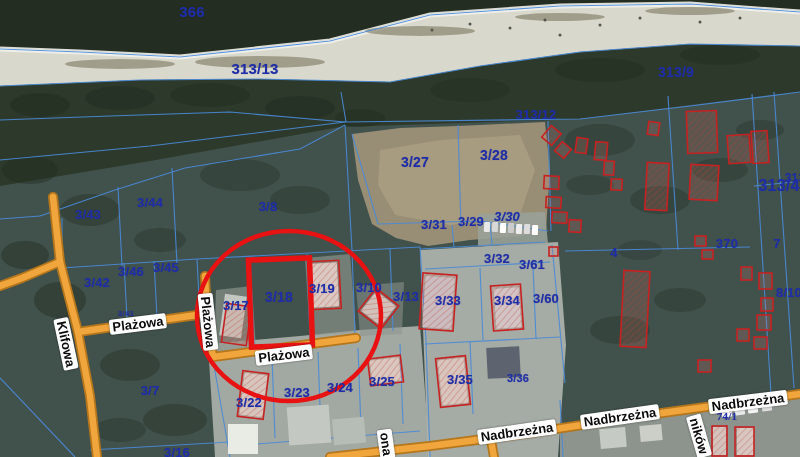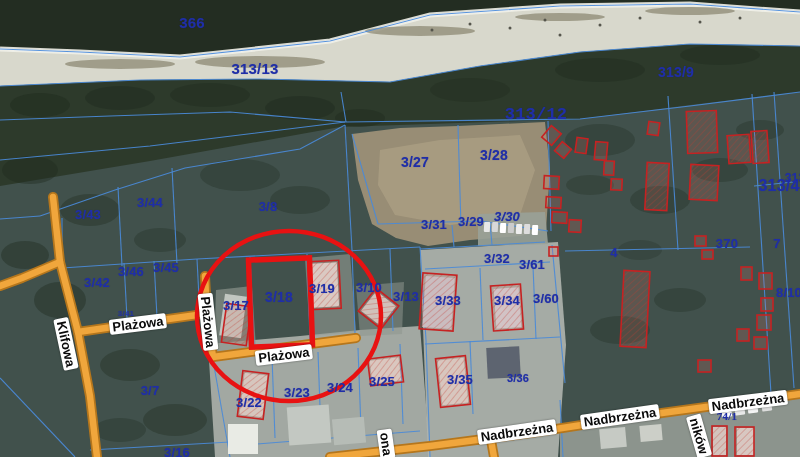--- a/index.html
+++ b/index.html
@@ -220,24 +220,24 @@
         <rect x="702" y="250" width="11" height="9" transform="rotate(0 707.5 254.5)" fill="rgba(240,120,110,0.18)" stroke="#c62222" stroke-width="1.6"></rect>
         <rect x="549" y="247" width="9" height="9" transform="rotate(0 553.5 251.5)" fill="rgba(240,120,110,0.18)" stroke="#c62222" stroke-width="1.6"></rect>
         <rect x="698" y="360" width="13" height="12" transform="rotate(0 704.5 366)" fill="rgba(240,120,110,0.18)" stroke="#c62222" stroke-width="1.6"></rect>
       </g>
     <g id="g-hl">
         <ellipse cx="289" cy="316" rx="92" ry="85" fill="none" stroke="#e81212" stroke-width="4.5"></ellipse>
         <rect x="250" y="259" width="61" height="87" fill="none" stroke="#e81212" stroke-width="5.5" transform="rotate(-2 280.5 302.5)"></rect>
       </g>
   </svg>
   <div id="labels">
-      <div class="plabel" style="left: 192px; top: 11px; font-size: 15px; margin-top: 11px;">366</div>
+      <div class="plabel" style="left: 192px; top: 11px; font-size: 15px;">366</div>
       <div class="plabel" style="left: 255px; top: 68px; font-size: 15px;">313/13</div>
       <div class="plabel" style="left: 676px; top: 72px; font-size: 14px;">313/9</div>
-      <div class="plabel" style="left: 536px; top: 114px; font-size: 17px; font-family: Liberation Mono, monospace;">313/12</div>
+      <div class="plabel" style="left: 536px; top: 114px; font-size: 13px;">313/12</div>
       <div class="plabel" style="left: 415px; top: 162px; font-size: 14px;">3/27</div>
       <div class="plabel" style="left: 494px; top: 155px; font-size: 14px; text-align: right;">3/28</div>
       <div class="plabel" style="left: 434px; top: 224px; font-size: 13px;">3/31</div>
       <div class="plabel" style="left: 471px; top: 221px; font-size: 13px;">3/29</div>
       <div class="plabel" style="left: 507px; top: 216px; font-size: 13px; font-style: italic;">3/30</div>
       <div class="plabel" style="left: 88px; top: 214px; font-size: 13px;">3/43</div>
       <div class="plabel" style="left: 150px; top: 202px; font-size: 13px;">3/44</div>
       <div class="plabel" style="left: 268px; top: 206px; font-size: 13px;">3/8</div>
       <div class="plabel" style="left: 97px; top: 282px; font-size: 13px;">3/42</div>
       <div class="plabel" style="left: 131px; top: 271px; font-size: 13px;">3/46</div>

